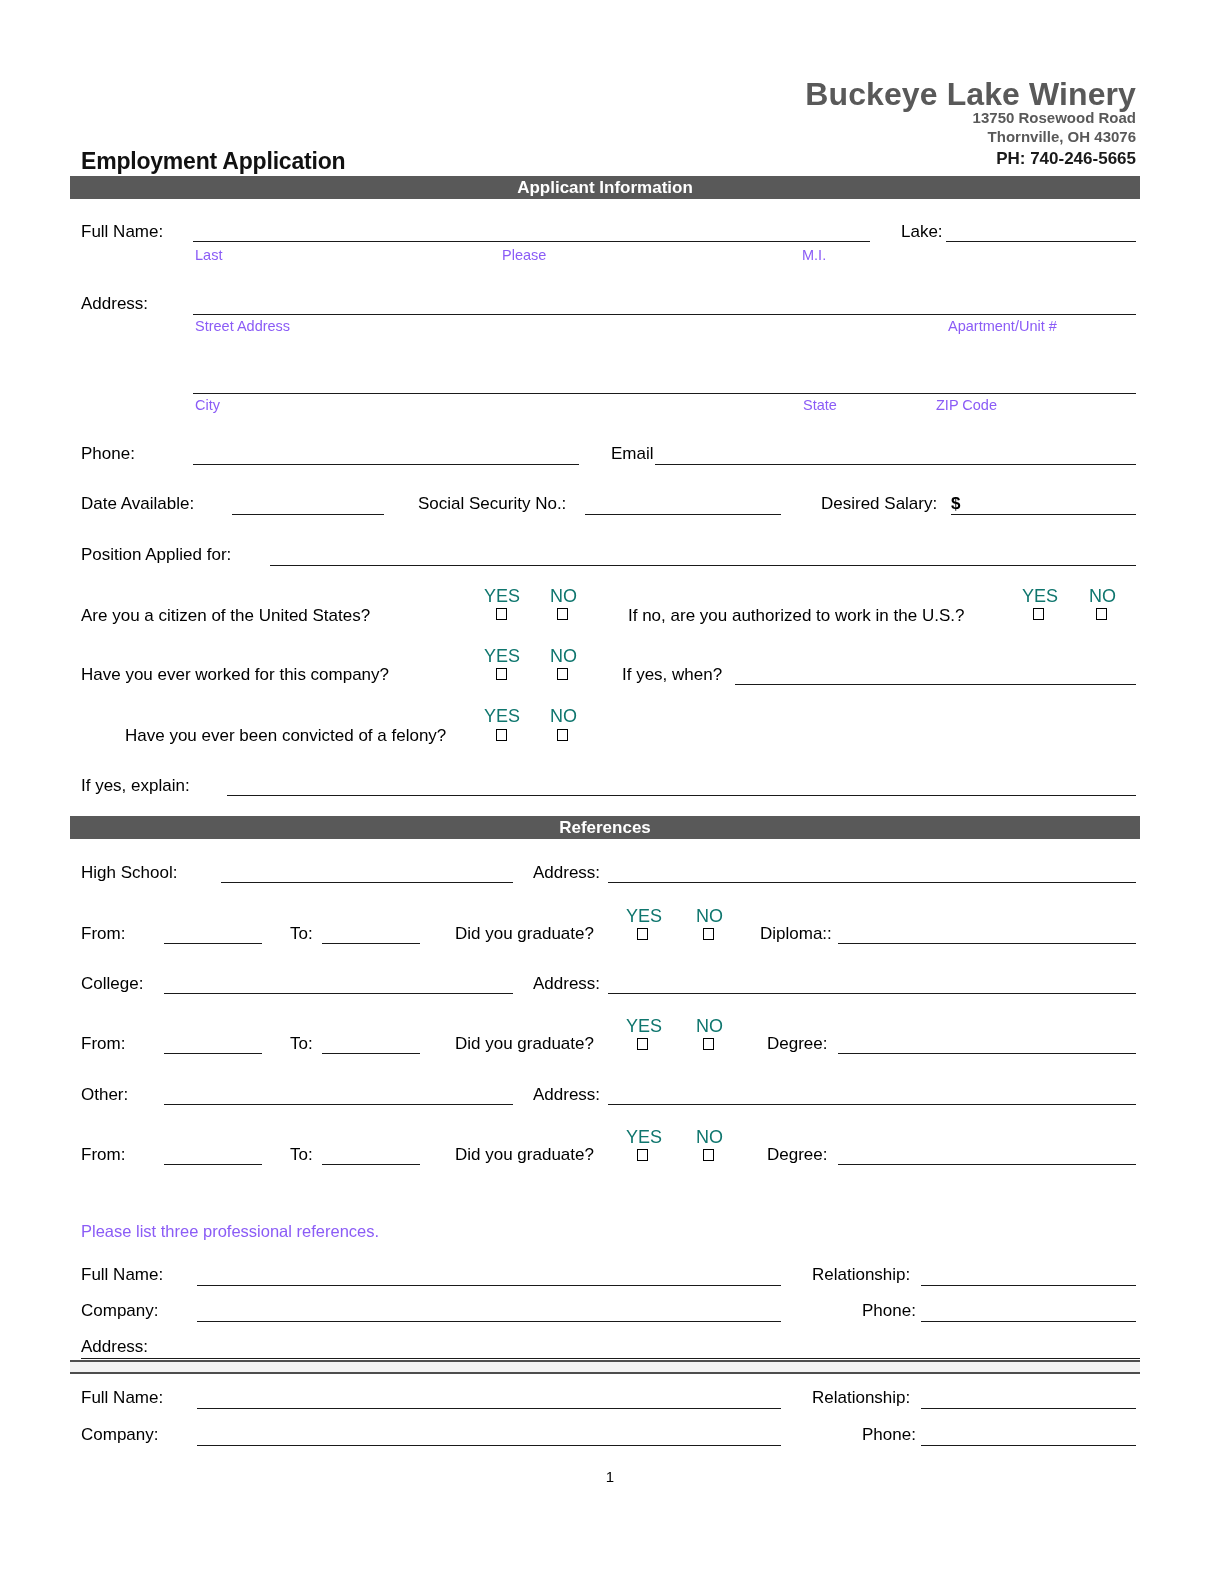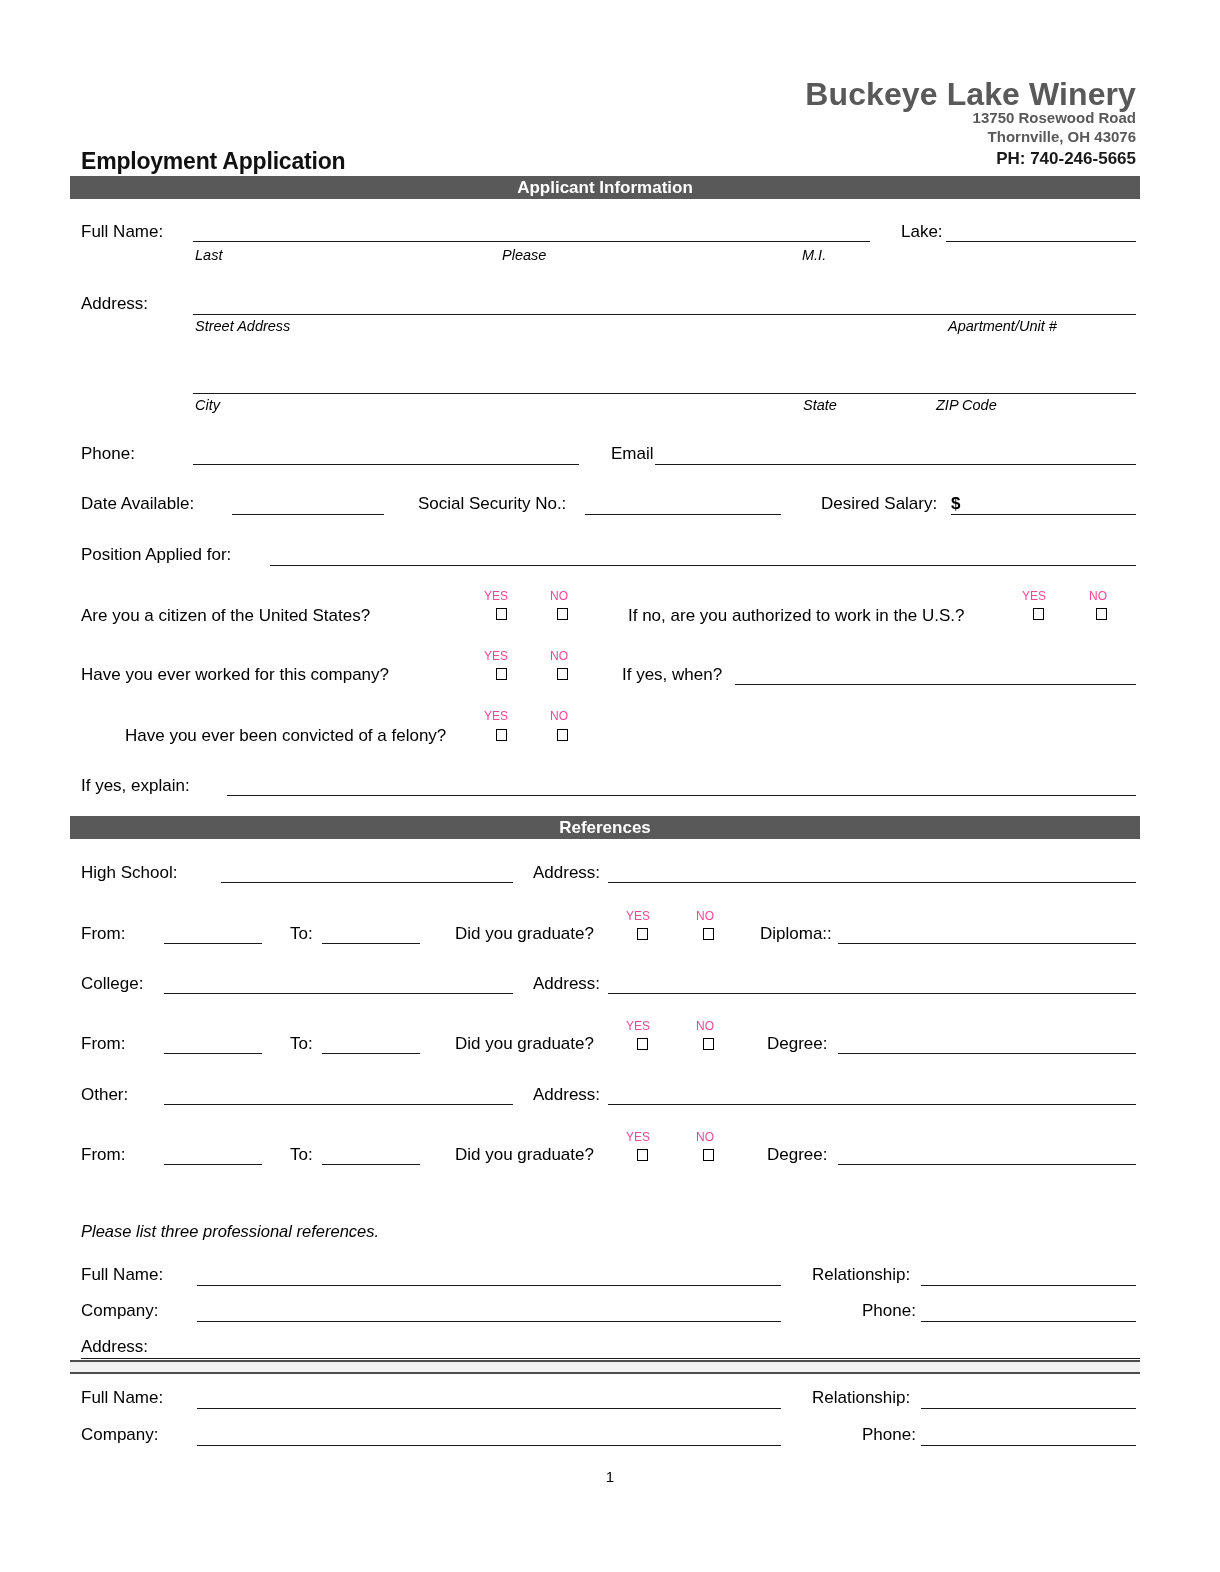--- a/index.html
+++ b/index.html
@@ -23,24 +23,23 @@
   
   .abs { position: absolute; }
   .lbl {
     font-size: 17px;
     line-height: 20px;
     white-space: nowrap;
     color: #000;
   }
   .sub {
     font-size: 14.5px;
-    font-style: italic;
     line-height: 17px;
     white-space: nowrap;
-    color: #000000;
+    color: #8b5cf6;
   }
   .rule {
     border-bottom: 1.6px solid #1a1a1a;
     height: 0;
   }
 
   
   #letterhead {
     position: absolute;
     right: 84px;
@@ -90,24 +89,24 @@
     font-size: 17px;
     font-weight: bold;
     text-align: center;
     line-height: 23px;
   }
 
   
   .ynwrap { position: absolute; }
   .yn-cap {
     position: absolute;
-    font-size: 12px;
+    font-size: 18px;
     line-height: 16px;
     white-space: nowrap;
-    color: #ec4899;
+    color: #0f766e;
   }
   .cbox {
     position: absolute;
     width: 11px;
     height: 12px;
     border: 1.7px solid #000;
     background: #fff;
     box-sizing: border-box;
   }
 

